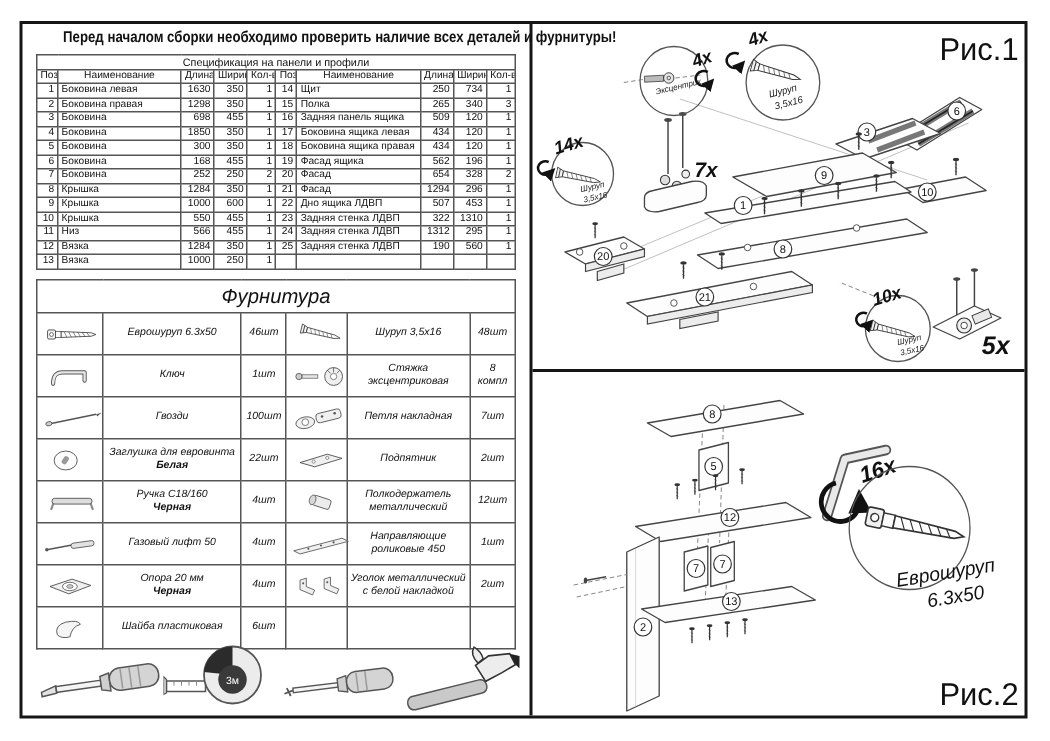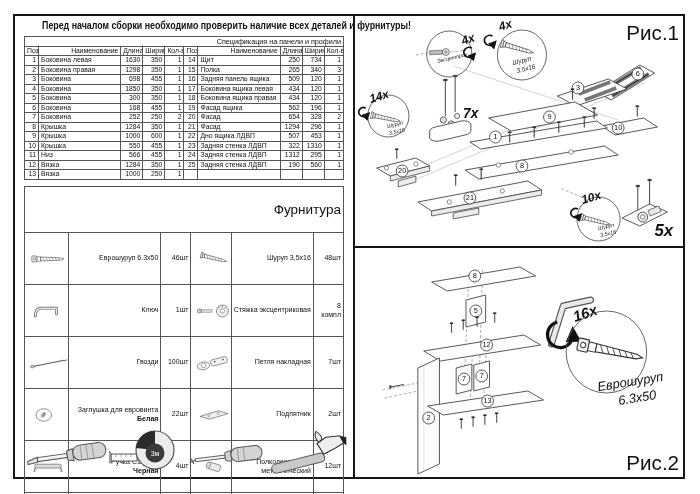--- a/index.html
+++ b/index.html
@@ -7,25 +7,25 @@
   .sheet{position:absolute;left:13px;top:14px;width:672px;height:465px;border:2px solid #161616;box-sizing:border-box;background:#fff;}
   .left-panel{position:absolute;left:0;top:0;width:340px;height:100%;border-right:2px solid #161616;box-sizing:border-box;}
   .figbox1{position:absolute;left:340px;top:0;width:328px;height:232px;border-bottom:2px solid #161616;box-sizing:border-box;}
   .figbox2{position:absolute;left:340px;top:232px;width:328px;height:229px;}
   .figsvg{position:absolute;left:0;top:0;width:100%;height:100%;}
   .main-title{position:absolute;top:3px;left:0;width:100%;text-align:center;font-weight:bold;font-size:10.5px;white-space:nowrap;transform:scaleX(.84);transform-origin:50% 0;}
   table{border-collapse:collapse;table-layout:fixed;}
   .spec{position:absolute;top:20px;left:9px;width:320px;font-size:6.8px;line-height:1.25;}
   .spec th,.spec td{border:1px solid #555;padding:0 2px;height:8.4px;overflow:hidden;white-space:nowrap;font-weight:normal;}
   .spec-caption{text-align:center;font-size:7.2px;}
-  .spec th{text-align:right;}
+  .spec th{text-align:center;}
   .c-num{text-align:right;}
   .c-name{text-align:left;}
   .furn{position:absolute;top:170px;left:9px;width:320px;font-size:7px;}
-  .furn td,.furn th{border:1px solid #555;padding:13px 2px;vertical-align:middle;text-align:right;font-weight:normal;}
+  .furn td,.furn th{border:1px solid #555;padding:1px 2px;vertical-align:middle;text-align:center;font-weight:normal;font-style:italic;}
   .furn td{height:25px;line-height:1.15;}
   .furn-title{font-size:13.5px;height:19px;}
   .f-name b{font-weight:bold;}
   .hw{width:42px;height:22px;display:block;margin:0 auto;}
   .tools-label{position:absolute;top:404px;left:0;width:100%;text-align:center;font-size:10px;}
   .tools-row{position:absolute;top:414px;left:4px;width:332px;height:48px;}
   .tool{position:absolute;}
   .fig-label{font-size:21px;fill:#111;}
   .callout{fill:none;stroke:#555;stroke-width:0.9;}
   .count{font-size:12px;font-weight:bold;font-style:italic;fill:#111;}

